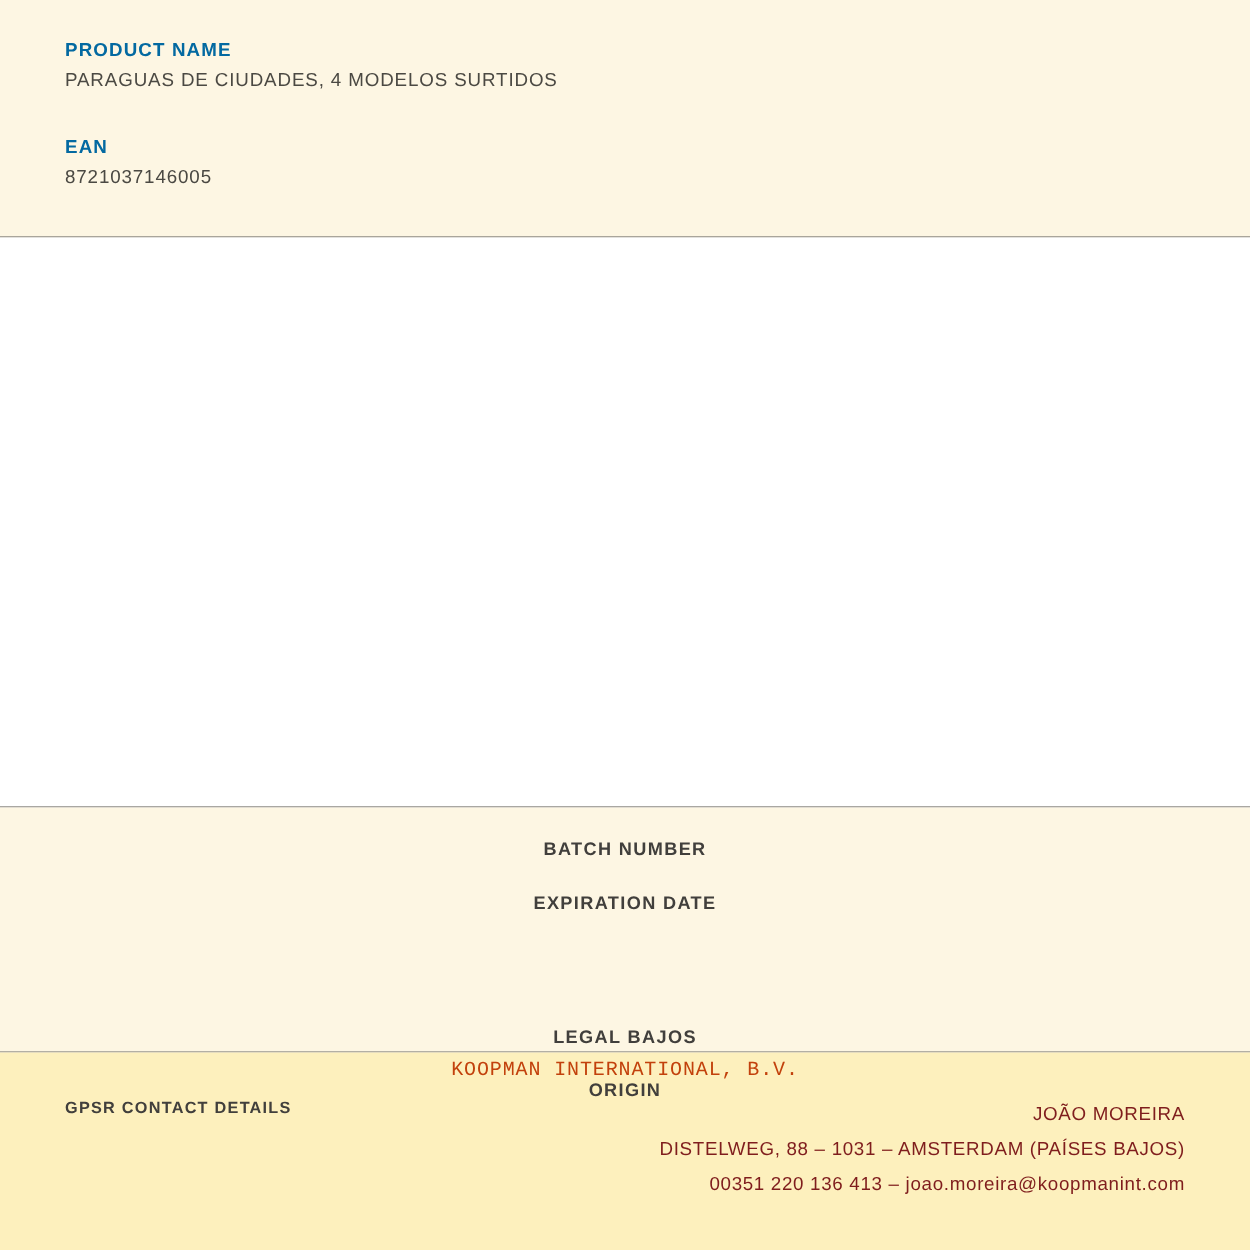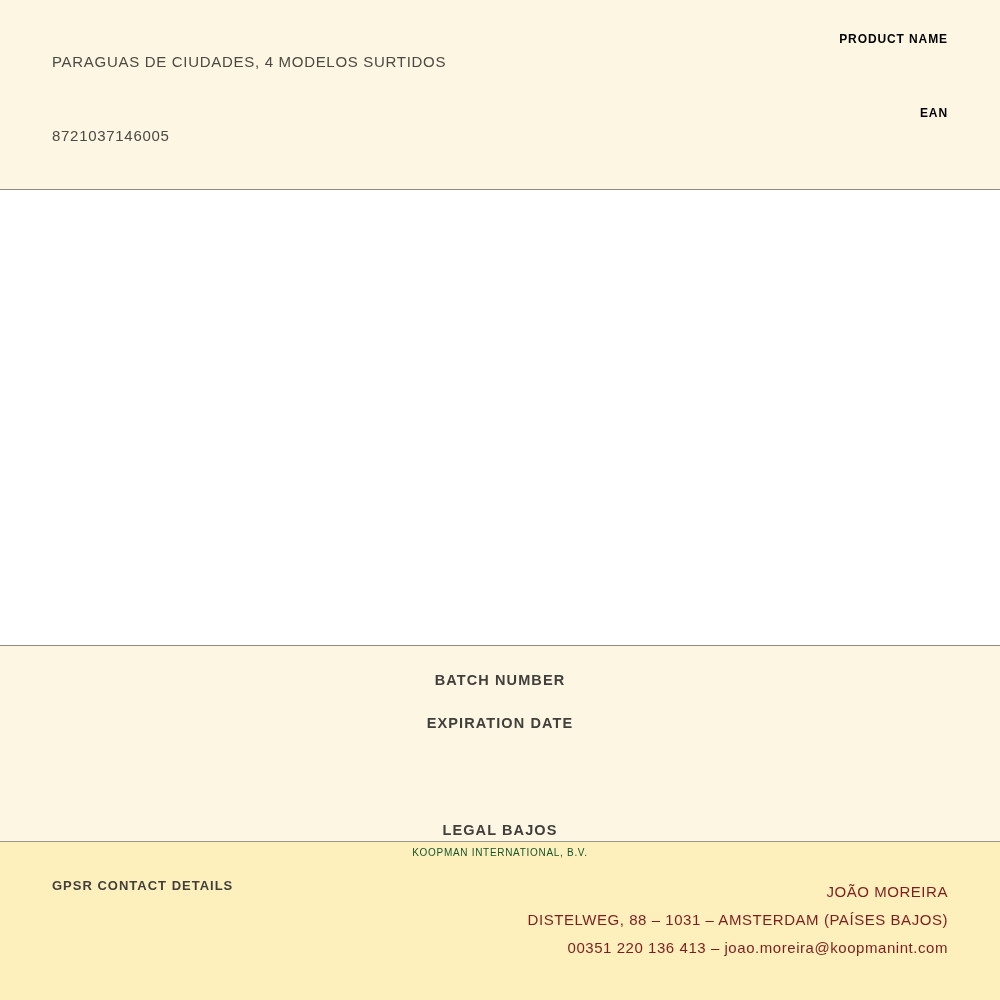--- a/index.html
+++ b/index.html
@@ -23,26 +23,25 @@
 
   
   .top-block {
     background: #fdf6e3;
     padding: 22px 52px 18px 52px;
     box-sizing: border-box;
     height: 190px;
     border-bottom: 1px solid #8d8b84;
   }
   .field-label {
-    font-size: 12px;
+    font-size: 15px;
     font-weight: bold;
     letter-spacing: 0.9px;
-    color: #000000;
+    color: #0369a1;
     margin: 10px 0 7px 0;
-    text-align: right;
   }
   .field-value {
     font-size: 15px;
     letter-spacing: 0.7px;
     color: #4b4943;
     margin: 0 0 4px 0;
   }
   .spacer-16 { height: 22px; }
 
   
@@ -72,25 +71,26 @@
   }
   .info-cell.empty { }
   .info-title {
     font-size: 14.5px;
     font-weight: bold;
     letter-spacing: 1.1px;
     color: #413f3c;
     margin: 0;
   }
   .info-val {
-    font-size: 10px;
+    font-size: 16px;
     letter-spacing: 0.7px;
-    color: #14532d;
+    color: #c2410c;
     margin: 9px 0 0 0;
     min-height: 18px;
+    font-family: Liberation Mono, monospace;
   }
   .info-row.second { margin-top: 64px; }
 
   
   .footer-block {
     background: #fdf0bd;
     height: 158px;
     box-sizing: border-box;
     padding: 36px 52px 0 52px;
     display: flex;
@@ -142,20 +142,21 @@
       <div class="info-cell empty"></div>
     </div>
 
     <div class="info-row second">
       <div class="info-cell empty"></div>
       <div class="info-cell">
         <div class="info-title">LEGAL BAJOS</div>
         <div class="info-val">KOOPMAN INTERNATIONAL, B.V.</div>
       </div>
       <div class="info-cell">
+        <div class="info-title">ORIGIN</div>
       </div>
       <div class="info-cell empty"></div>
     </div>
   </div>
 
   <div class="footer-block">
     <div class="footer-label">GPSR CONTACT DETAILS</div>
     <div class="footer-right">
       <div>JOÃO MOREIRA</div>
       <div>DISTELWEG, 88 – 1031 – AMSTERDAM (PAÍSES BAJOS)</div>

